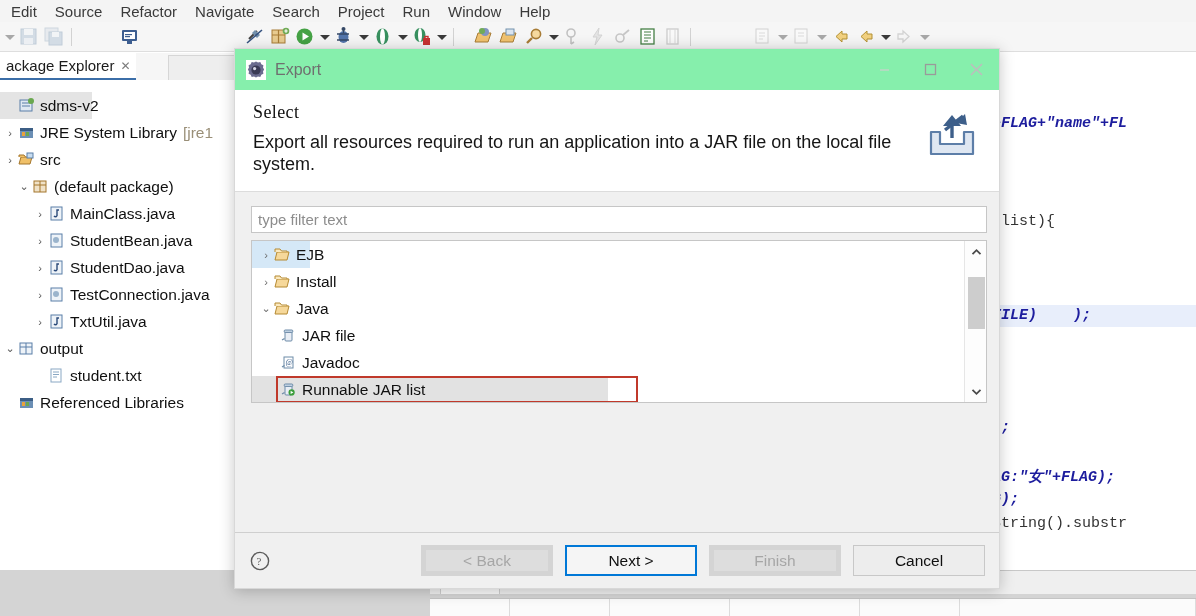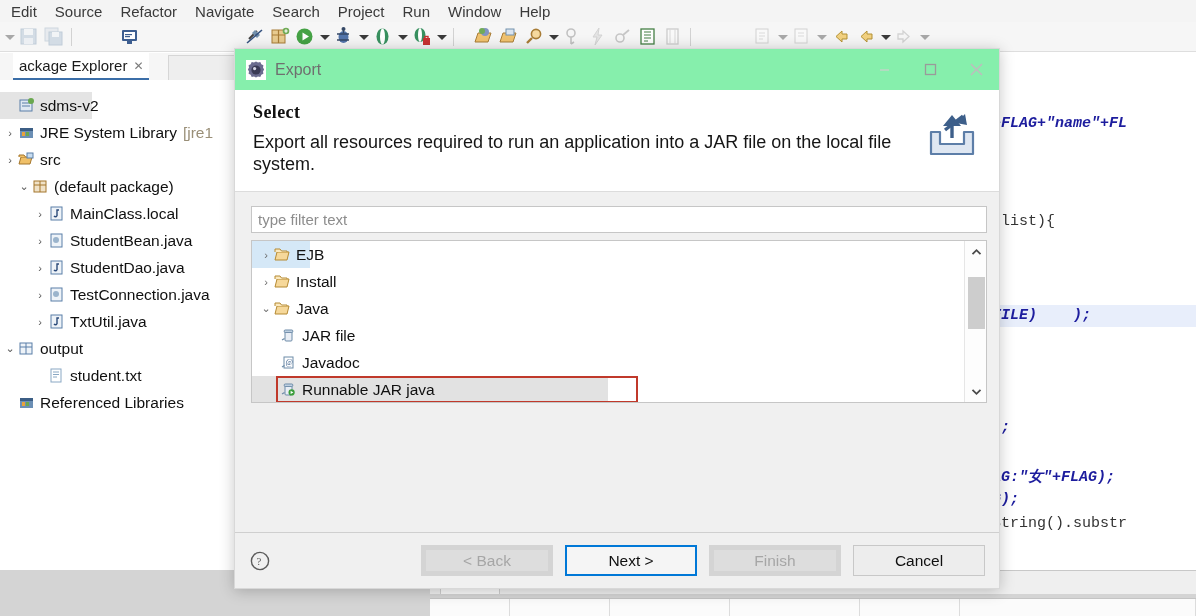--- a/index.html
+++ b/index.html
@@ -41,21 +41,21 @@
     border-top:5px solid #3a3a3a;
   }
   .tb-arrow.dim::after { border-top-color:#a8a8a8; }
 
   
   .pe-tabrow {
     position:absolute; left:0; top:53px; width:245px; height:27px;
     background:#f6f6f6;
   }
   .pe-tab {
-    position:absolute; left:13px; top:53px; height:27px; padding:0 6px;
+    position:absolute; left:0; top:53px; height:27px; padding:0 6px;
     display:flex; align-items:center; gap:6px;
     background:#ffffff; border-bottom:2px solid #3b6ea8;
     font-size:15px; color:#1b1b1b; white-space:nowrap;
   }
   .pe-tab .closex { color:#7a7a7a; font-size:12px; }
   .pe-tab2 {
     position:absolute; left:168px; top:55px; width:80px; height:25px;
     background:#eeeeee; border:1px solid #d6d6d6; border-bottom:none;
   }
 
@@ -131,21 +131,21 @@
     color:#b9b9b9;
   }
   .wbtn svg { display:block; }
 
   .dlg-head {
     background:#ffffff; padding:12px 18px 16px 18px; flex:none;
     border-bottom:1px solid #dcdcdc; position:relative; min-height:99px;
   }
   .dlg-head h1 {
     margin:0 0 8px 0; font-family:"Liberation Serif", serif;
-    font-size:18px; font-weight:700; color:#101010; letter-spacing:.4px;
+    font-size:18px; font-weight:400; color:#101010; letter-spacing:.4px;
   }
   .dlg-head p {
     margin:0; font-size:18px; color:#151515; line-height:22px;
     max-width:660px;
   }
   .banner-ico { position:absolute; right:16px; top:16px; width:62px; height:62px; }
 
   .dlg-body { padding:14px 16px 0 16px; flex:1; background:#f0f0f0; }
   .lbl { font-size:15.5px; color:#101010; margin-bottom:8px; }
   .filter {
@@ -432,21 +432,21 @@
 
     <div class="trow" style="padding-left:32px;">
       <span class="tw">›</span>
       <span class="tico">
         <svg width="17" height="17" viewBox="0 0 17 17">
             <rect x="3" y="2" width="11" height="13" fill="#eef3f8" stroke="#5a7fa8"></rect>
             <path d="M9 11 v-6 h2" stroke="#2b4a7a" stroke-width="1.4" fill="none"></path>
             <path d="M9 11 a2 2 0 0 1 -3 0" stroke="#2b4a7a" stroke-width="1.4" fill="none"></path>
           </svg>
       </span>
-      <span>MainClass.local</span>
+      <span>MainClass.java</span>
     </div>
 
     <div class="trow" style="padding-left:32px;">
       <span class="tw">›</span>
       <span class="tico">
         <svg width="17" height="17" viewBox="0 0 17 17">
             <rect x="3" y="2" width="11" height="13" fill="#eef3f8" stroke="#5a7fa8"></rect>
             <circle cx="8" cy="8" r="3" fill="#9bb4cc"></circle>
           </svg>
       </span>
@@ -663,21 +663,21 @@
       <div class="litem li-hl-grey" style="padding-left:28px; width:356px">
         <span class="tico">
           <svg width="17" height="17" viewBox="0 0 17 17">
               <path d="M5 5 h7 v8 a1 1 0 0 1 -1 1 h-5 a1 1 0 0 1 -1 -1 z" fill="#e9eef5" stroke="#6d8ba8"></path>
               <rect x="4.2" y="3" width="8.6" height="2.4" rx="1" fill="#c7d6e6" stroke="#6d8ba8"></rect>
               <circle cx="11.6" cy="11.4" r="3.1" fill="#3c9e3c"></circle>
               <path d="M10.6 9.7 L13.4 11.4 L10.6 13.1 Z" fill="#ffffff"></path>
               <path d="M2 13 l2.5 -1.5" stroke="#6d8ba8" stroke-width="1.2"></path>
             </svg>
         </span>
-        <span>Runnable JAR java</span>
+        <span>Runnable JAR list</span>
       </div>
 
       <div class="focus-box"></div>
 
       <div class="lb-scroll">
         <div class="lb-arr" style="top:0">
           <svg width="13" height="13" viewBox="0 0 13 13">
               <path d="M2.5 8.2 L6.5 4.2 L10.5 8.2" fill="none" stroke="#4a4a4a" stroke-width="1.8"></path>
             </svg>
         </div>

